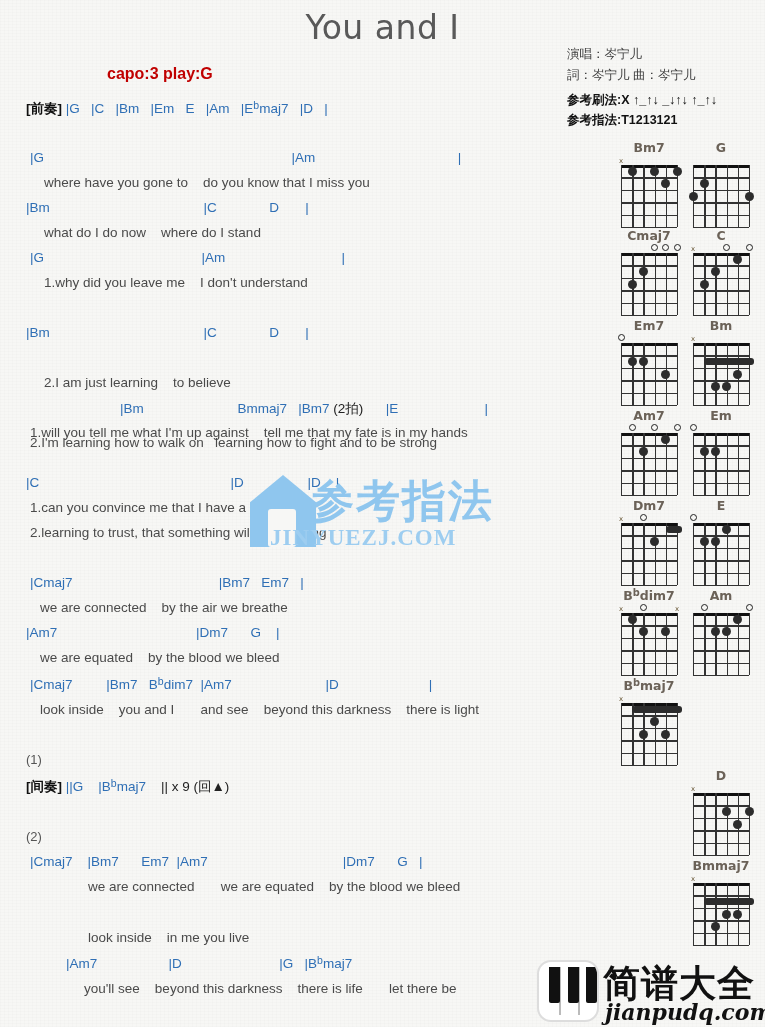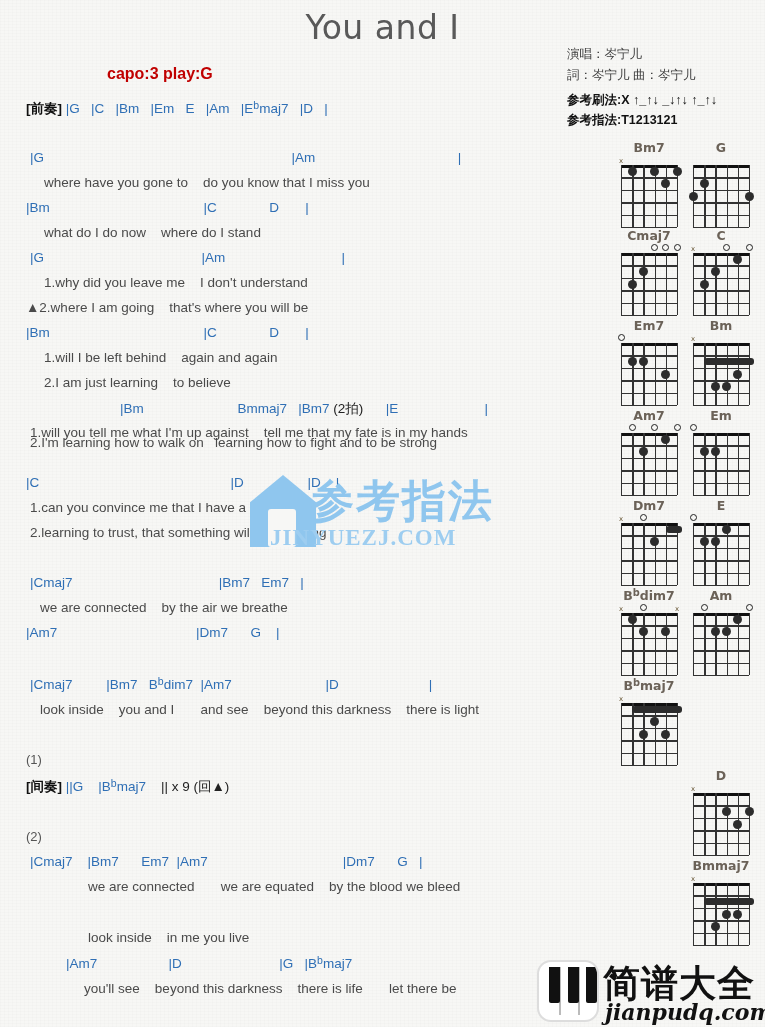--- a/index.html
+++ b/index.html
@@ -123,38 +123,37 @@
   <div class="row chordline" style="left:26px;top:100px;"><span class="sec">[前奏]</span> <span>|G&nbsp;&nbsp; |C&nbsp;&nbsp; |Bm&nbsp;&nbsp; |Em&nbsp;&nbsp; E&nbsp;&nbsp; |Am&nbsp;&nbsp; |E<sup class="flat">b</sup>maj7&nbsp;&nbsp; |D&nbsp;&nbsp; |</span></div>
 
   <div class="row chordline" style="left:30px;top:150px;">|G&nbsp;&nbsp;&nbsp;&nbsp;&nbsp;&nbsp;&nbsp;&nbsp;&nbsp;&nbsp;&nbsp;&nbsp;&nbsp;&nbsp;&nbsp;&nbsp;&nbsp;&nbsp;&nbsp;&nbsp;&nbsp;&nbsp;&nbsp;&nbsp;&nbsp;&nbsp;&nbsp;&nbsp;&nbsp;&nbsp;&nbsp;&nbsp;&nbsp;&nbsp;&nbsp;&nbsp;&nbsp;&nbsp;&nbsp;&nbsp;&nbsp;&nbsp;&nbsp;&nbsp;&nbsp;&nbsp;&nbsp;&nbsp;&nbsp;&nbsp;&nbsp;&nbsp;&nbsp;&nbsp;&nbsp;&nbsp;&nbsp;&nbsp;&nbsp;&nbsp;&nbsp;&nbsp;&nbsp;&nbsp;&nbsp;&nbsp;|Am&nbsp;&nbsp;&nbsp;&nbsp;&nbsp;&nbsp;&nbsp;&nbsp;&nbsp;&nbsp;&nbsp;&nbsp;&nbsp;&nbsp;&nbsp;&nbsp;&nbsp;&nbsp;&nbsp;&nbsp;&nbsp;&nbsp;&nbsp;&nbsp;&nbsp;&nbsp;&nbsp;&nbsp;&nbsp;&nbsp;&nbsp;&nbsp;&nbsp;&nbsp;&nbsp;&nbsp;&nbsp;&nbsp;|</div>
   <div class="row lyric" style="left:44px;top:175px;">where have you gone to    do you know that I miss you</div>
 
   <div class="row chordline" style="left:26px;top:200px;">|Bm&nbsp;&nbsp;&nbsp;&nbsp;&nbsp;&nbsp;&nbsp;&nbsp;&nbsp;&nbsp;&nbsp;&nbsp;&nbsp;&nbsp;&nbsp;&nbsp;&nbsp;&nbsp;&nbsp;&nbsp;&nbsp;&nbsp;&nbsp;&nbsp;&nbsp;&nbsp;&nbsp;&nbsp;&nbsp;&nbsp;&nbsp;&nbsp;&nbsp;&nbsp;&nbsp;&nbsp;&nbsp;&nbsp;&nbsp;&nbsp;&nbsp;|C&nbsp;&nbsp;&nbsp;&nbsp;&nbsp;&nbsp;&nbsp;&nbsp;&nbsp;&nbsp;&nbsp;&nbsp;&nbsp;&nbsp;D&nbsp;&nbsp;&nbsp;&nbsp;&nbsp;&nbsp;&nbsp;|</div>
   <div class="row lyric" style="left:44px;top:225px;">what do I do now    where do I stand</div>
 
   <div class="row chordline" style="left:30px;top:250px;">|G&nbsp;&nbsp;&nbsp;&nbsp;&nbsp;&nbsp;&nbsp;&nbsp;&nbsp;&nbsp;&nbsp;&nbsp;&nbsp;&nbsp;&nbsp;&nbsp;&nbsp;&nbsp;&nbsp;&nbsp;&nbsp;&nbsp;&nbsp;&nbsp;&nbsp;&nbsp;&nbsp;&nbsp;&nbsp;&nbsp;&nbsp;&nbsp;&nbsp;&nbsp;&nbsp;&nbsp;&nbsp;&nbsp;&nbsp;&nbsp;&nbsp;&nbsp;|Am&nbsp;&nbsp;&nbsp;&nbsp;&nbsp;&nbsp;&nbsp;&nbsp;&nbsp;&nbsp;&nbsp;&nbsp;&nbsp;&nbsp;&nbsp;&nbsp;&nbsp;&nbsp;&nbsp;&nbsp;&nbsp;&nbsp;&nbsp;&nbsp;&nbsp;&nbsp;&nbsp;&nbsp;&nbsp;&nbsp;&nbsp;|</div>
   <div class="row lyric" style="left:44px;top:275px;">1.why did you leave me    I don't understand</div>
-  <div class="row lyric" style="left:26px;top:300px;">▲2.where I am going    that's where you will be</div>
 
   <div class="row chordline" style="left:26px;top:325px;">|Bm&nbsp;&nbsp;&nbsp;&nbsp;&nbsp;&nbsp;&nbsp;&nbsp;&nbsp;&nbsp;&nbsp;&nbsp;&nbsp;&nbsp;&nbsp;&nbsp;&nbsp;&nbsp;&nbsp;&nbsp;&nbsp;&nbsp;&nbsp;&nbsp;&nbsp;&nbsp;&nbsp;&nbsp;&nbsp;&nbsp;&nbsp;&nbsp;&nbsp;&nbsp;&nbsp;&nbsp;&nbsp;&nbsp;&nbsp;&nbsp;&nbsp;|C&nbsp;&nbsp;&nbsp;&nbsp;&nbsp;&nbsp;&nbsp;&nbsp;&nbsp;&nbsp;&nbsp;&nbsp;&nbsp;&nbsp;D&nbsp;&nbsp;&nbsp;&nbsp;&nbsp;&nbsp;&nbsp;|</div>
-  <div class="row lyric" style="left:44px;top:350px;">1.will I be left behind    again and again</div>
   <div class="row lyric" style="left:44px;top:375px;">2.I am just learning    to believe</div>
 
   <div class="row chordline" style="left:120px;top:400px;">|Bm&nbsp;&nbsp;&nbsp;&nbsp;&nbsp;&nbsp;&nbsp;&nbsp;&nbsp;&nbsp;&nbsp;&nbsp;&nbsp;&nbsp;&nbsp;&nbsp;&nbsp;&nbsp;&nbsp;&nbsp;&nbsp;&nbsp;&nbsp;&nbsp;&nbsp;Bmmaj7&nbsp;&nbsp; |Bm7 <span class="blk">(2拍)</span>&nbsp;&nbsp;&nbsp;&nbsp;&nbsp;&nbsp;|E&nbsp;&nbsp;&nbsp;&nbsp;&nbsp;&nbsp;&nbsp;&nbsp;&nbsp;&nbsp;&nbsp;&nbsp;&nbsp;&nbsp;&nbsp;&nbsp;&nbsp;&nbsp;&nbsp;&nbsp;&nbsp;&nbsp;&nbsp;|</div>
   <div class="row lyric" style="left:30px;top:425px;">1.will you tell me what I'm up against    tell me that my fate is in my hands</div>
   <div class="row lyric" style="left:30px;top:435px;">2.I'm learning how to walk on   learning how to fight and to be strong</div>
 
   <div class="row chordline" style="left:26px;top:475px;">|C&nbsp;&nbsp;&nbsp;&nbsp;&nbsp;&nbsp;&nbsp;&nbsp;&nbsp;&nbsp;&nbsp;&nbsp;&nbsp;&nbsp;&nbsp;&nbsp;&nbsp;&nbsp;&nbsp;&nbsp;&nbsp;&nbsp;&nbsp;&nbsp;&nbsp;&nbsp;&nbsp;&nbsp;&nbsp;&nbsp;&nbsp;&nbsp;&nbsp;&nbsp;&nbsp;&nbsp;&nbsp;&nbsp;&nbsp;&nbsp;&nbsp;&nbsp;&nbsp;&nbsp;&nbsp;&nbsp;&nbsp;&nbsp;&nbsp;&nbsp;&nbsp;|D&nbsp;&nbsp;&nbsp;&nbsp;&nbsp;&nbsp;&nbsp;&nbsp;&nbsp;&nbsp;&nbsp;&nbsp;&nbsp;&nbsp;&nbsp;&nbsp;&nbsp;|D&nbsp;&nbsp;&nbsp;&nbsp;|</div>
   <div class="row lyric" style="left:30px;top:500px;">1.can you convince me that I have a chance</div>
   <div class="row lyric" style="left:30px;top:525px;">2.learning to trust, that something will come along</div>
 
   <div class="row chordline" style="left:30px;top:575px;">|Cmaj7&nbsp;&nbsp;&nbsp;&nbsp;&nbsp;&nbsp;&nbsp;&nbsp;&nbsp;&nbsp;&nbsp;&nbsp;&nbsp;&nbsp;&nbsp;&nbsp;&nbsp;&nbsp;&nbsp;&nbsp;&nbsp;&nbsp;&nbsp;&nbsp;&nbsp;&nbsp;&nbsp;&nbsp;&nbsp;&nbsp;&nbsp;&nbsp;&nbsp;&nbsp;&nbsp;&nbsp;&nbsp;&nbsp;&nbsp;|Bm7&nbsp;&nbsp;&nbsp;Em7&nbsp;&nbsp;&nbsp;|</div>
   <div class="row lyric" style="left:40px;top:600px;">we are connected    by the air we breathe</div>
 
   <div class="row chordline" style="left:26px;top:625px;">|Am7&nbsp;&nbsp;&nbsp;&nbsp;&nbsp;&nbsp;&nbsp;&nbsp;&nbsp;&nbsp;&nbsp;&nbsp;&nbsp;&nbsp;&nbsp;&nbsp;&nbsp;&nbsp;&nbsp;&nbsp;&nbsp;&nbsp;&nbsp;&nbsp;&nbsp;&nbsp;&nbsp;&nbsp;&nbsp;&nbsp;&nbsp;&nbsp;&nbsp;&nbsp;&nbsp;&nbsp;&nbsp;|Dm7&nbsp;&nbsp;&nbsp;&nbsp;&nbsp;&nbsp;G&nbsp;&nbsp;&nbsp;&nbsp;|</div>
+  <div class="row lyric" style="left:40px;top:650px;">we are equated    by the blood we bleed</div>
 
   <div class="row chordline" style="left:30px;top:677px;">|Cmaj7&nbsp;&nbsp;&nbsp;&nbsp;&nbsp;&nbsp;&nbsp;&nbsp;&nbsp;|Bm7&nbsp;&nbsp; B<sup class="flat">b</sup>dim7&nbsp;&nbsp;|Am7&nbsp;&nbsp;&nbsp;&nbsp;&nbsp;&nbsp;&nbsp;&nbsp;&nbsp;&nbsp;&nbsp;&nbsp;&nbsp;&nbsp;&nbsp;&nbsp;&nbsp;&nbsp;&nbsp;&nbsp;&nbsp;&nbsp;&nbsp;&nbsp;&nbsp;|D&nbsp;&nbsp;&nbsp;&nbsp;&nbsp;&nbsp;&nbsp;&nbsp;&nbsp;&nbsp;&nbsp;&nbsp;&nbsp;&nbsp;&nbsp;&nbsp;&nbsp;&nbsp;&nbsp;&nbsp;&nbsp;&nbsp;&nbsp;&nbsp;|</div>
   <div class="row lyric" style="left:40px;top:702px;">look inside    you and I       and see    beyond this darkness    there is light</div>
 
   <div class="row grp" style="left:26px;top:752px;">(1)</div>
   <div class="row chordline" style="left:26px;top:778px;"><span class="sec">[间奏]</span> <span>||G&nbsp;&nbsp;&nbsp;&nbsp;|B<sup class="flat">b</sup>maj7&nbsp;&nbsp;&nbsp;&nbsp;<span class="blk">|| x 9 (回▲)</span></span></div>
   <div class="row grp" style="left:26px;top:829px;">(2)</div>
 
   <div class="row chordline" style="left:30px;top:854px;">|Cmaj7&nbsp;&nbsp;&nbsp;&nbsp;|Bm7&nbsp;&nbsp;&nbsp;&nbsp;&nbsp;&nbsp;Em7&nbsp;&nbsp;|Am7&nbsp;&nbsp;&nbsp;&nbsp;&nbsp;&nbsp;&nbsp;&nbsp;&nbsp;&nbsp;&nbsp;&nbsp;&nbsp;&nbsp;&nbsp;&nbsp;&nbsp;&nbsp;&nbsp;&nbsp;&nbsp;&nbsp;&nbsp;&nbsp;&nbsp;&nbsp;&nbsp;&nbsp;&nbsp;&nbsp;&nbsp;&nbsp;&nbsp;&nbsp;&nbsp;&nbsp;|Dm7&nbsp;&nbsp;&nbsp;&nbsp;&nbsp;&nbsp;G&nbsp;&nbsp;&nbsp;|</div>
   <div class="row lyric" style="left:88px;top:879px;">we are connected       we are equated    by the blood we bleed</div>

